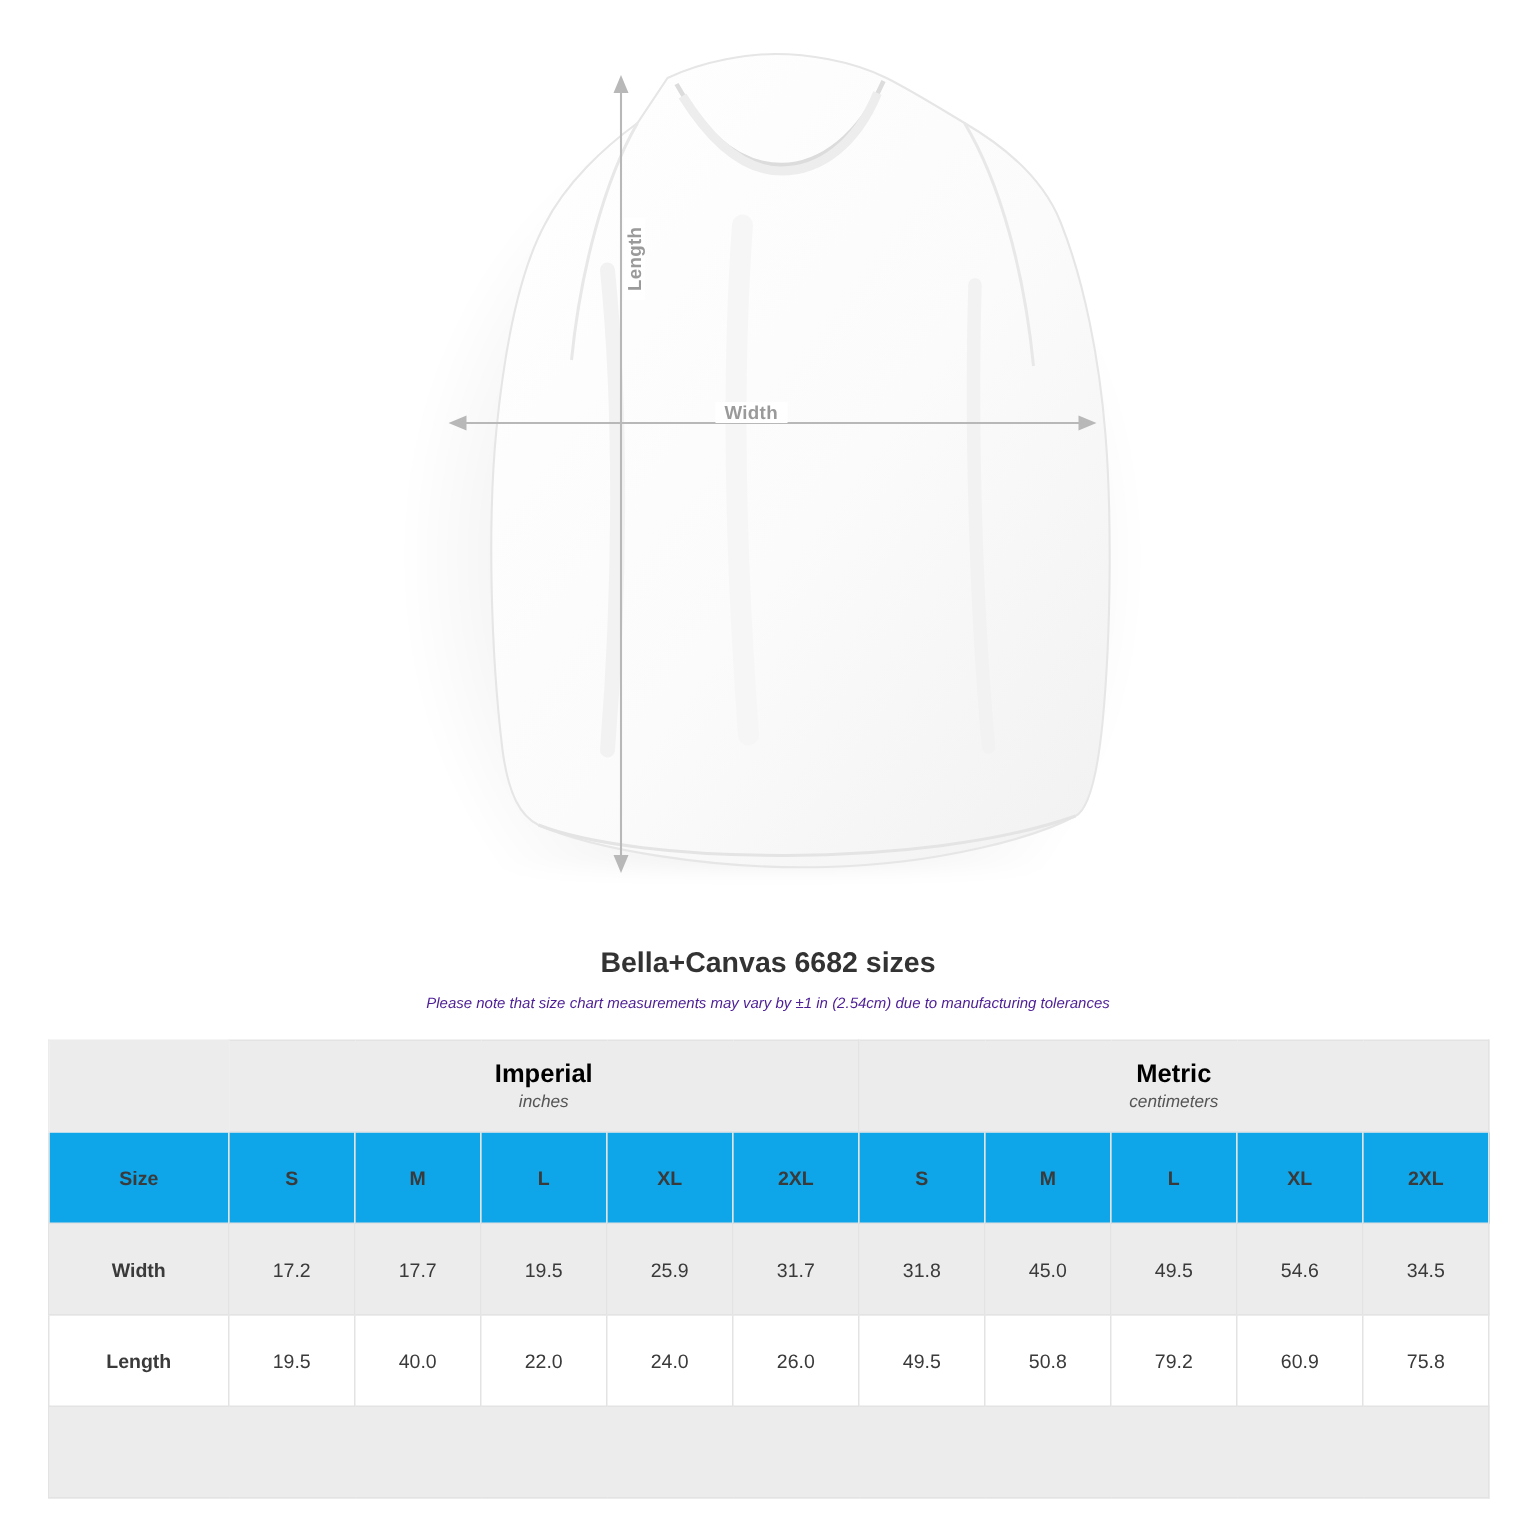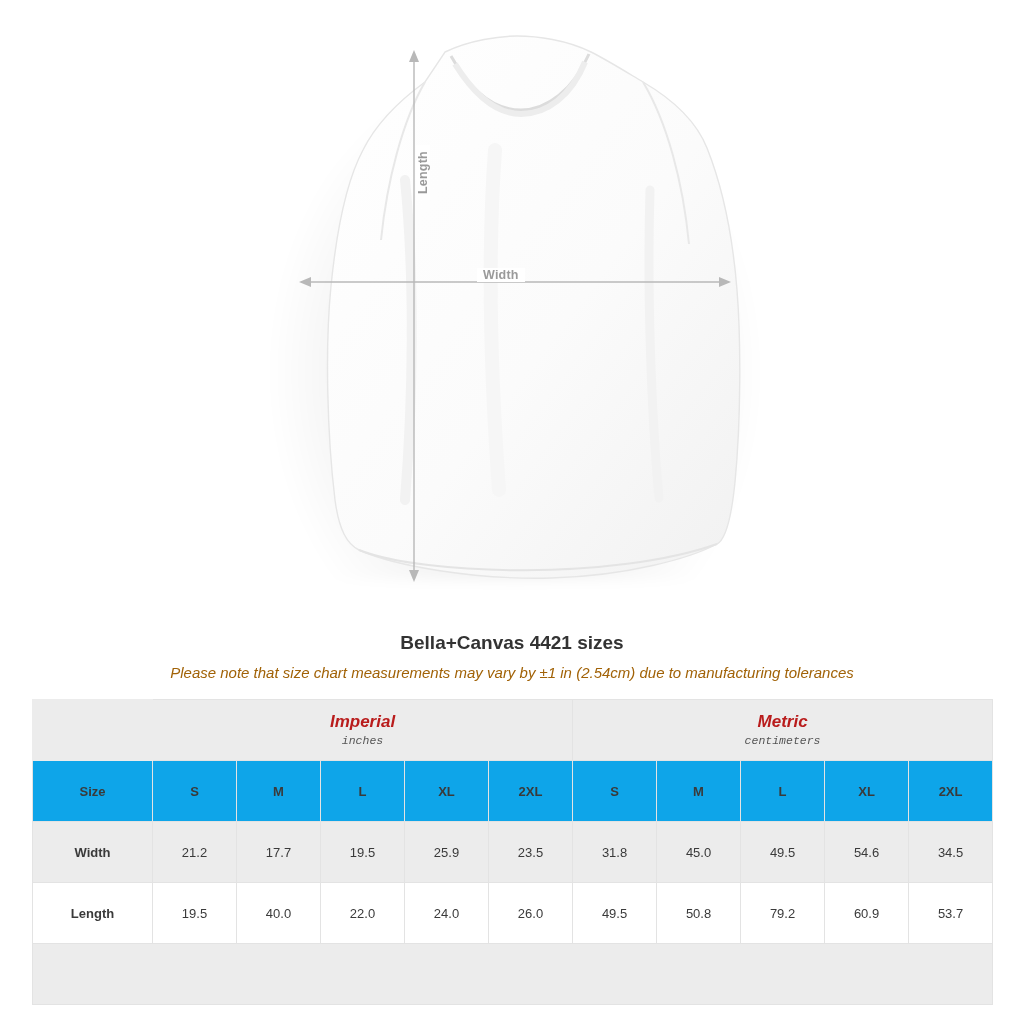--- a/index.html
+++ b/index.html
@@ -76,23 +76,23 @@
     text-align: center;
     margin-top: 12px;
   }
   .chart-title {
     font-size: 19px;
     font-weight: bold;
     color: #333333;
     margin: 0 0 10px 0;
   }
   .chart-note {
-    font-size: 15px;
+    font-size: 10px;
     font-style: italic;
-    color: #a16207;
+    color: #4c1d95;
     margin: 0;
   }
 
   
   .table-wrap {
     width: 960px;
     margin: 18px auto 0 auto;
   }
   table.size-table {
     width: 960px;
@@ -109,31 +109,29 @@
     height: 60px;
     vertical-align: middle;
   }
   .unit-row td {
     background: #ececec;
     border: 1px solid #ececec;
     height: 74px;
   }
   .unit-name {
     font-size: 17px;
-    font-style: italic;
-    font-weight: bold;
-    color: #b91c1c;
+    font-weight: bold;
+    color: #000000;
     line-height: 1.3;
   }
   .unit-sub {
     font-size: 11.5px;
     font-style: italic;
     color: #555555;
     line-height: 1.4;
-    font-family: Liberation Mono, monospace;
   }
   .head-row td {
     background: #0ea5e9;
     font-weight: bold;
     font-size: 13px;
     height: 56px;
   }
   .head-row td.col-size {
     font-weight: bold;
   }
@@ -209,21 +207,21 @@
       <polygon points="159,20 154,32 164,32" fill="#b8b8b8"></polygon>
       <polygon points="159,552 154,540 164,540" fill="#b8b8b8"></polygon>
     </svg>
 
     <div class="guide-label width-label">Width</div>
     <div class="guide-label length-label">Length</div>
   </div>
 </div>
 
 <div class="title-block">
-  <h1 class="chart-title">Bella+Canvas 4421 sizes</h1>
+  <h1 class="chart-title">Bella+Canvas 6682 sizes</h1>
   <p class="chart-note">Please note that size chart measurements may vary by ±1 in (2.54cm) due to manufacturing tolerances</p>
 </div>
 
 <div class="table-wrap">
   <table class="size-table">
     <colgroup>
       <col style="width:120px">
       <col style="width:84px">
         <col style="width:84px">
         <col style="width:84px">
@@ -257,44 +255,44 @@
         <td>2XL</td>
         <td>S</td>
         <td>M</td>
         <td>L</td>
         <td>XL</td>
         <td>2XL</td>
       </tr>
 
       <tr class="row-alt">
         <td class="col-size">Width</td>
-        <td>21.2</td>
+        <td>17.2</td>
         <td>17.7</td>
         <td>19.5</td>
         <td>25.9</td>
-        <td>23.5</td>
+        <td>31.7</td>
         <td>31.8</td>
         <td>45.0</td>
         <td>49.5</td>
         <td>54.6</td>
         <td>34.5</td>
       </tr>
 
       <tr>
         <td class="col-size">Length</td>
         <td>19.5</td>
         <td>40.0</td>
         <td>22.0</td>
         <td>24.0</td>
         <td>26.0</td>
         <td>49.5</td>
         <td>50.8</td>
         <td>79.2</td>
         <td>60.9</td>
-        <td>53.7</td>
+        <td>75.8</td>
       </tr>
 
       <tr class="foot-row">
         <td colspan="11"></td>
       </tr>
     </tbody>
   </table>
 </div>
 
 </body></html>

